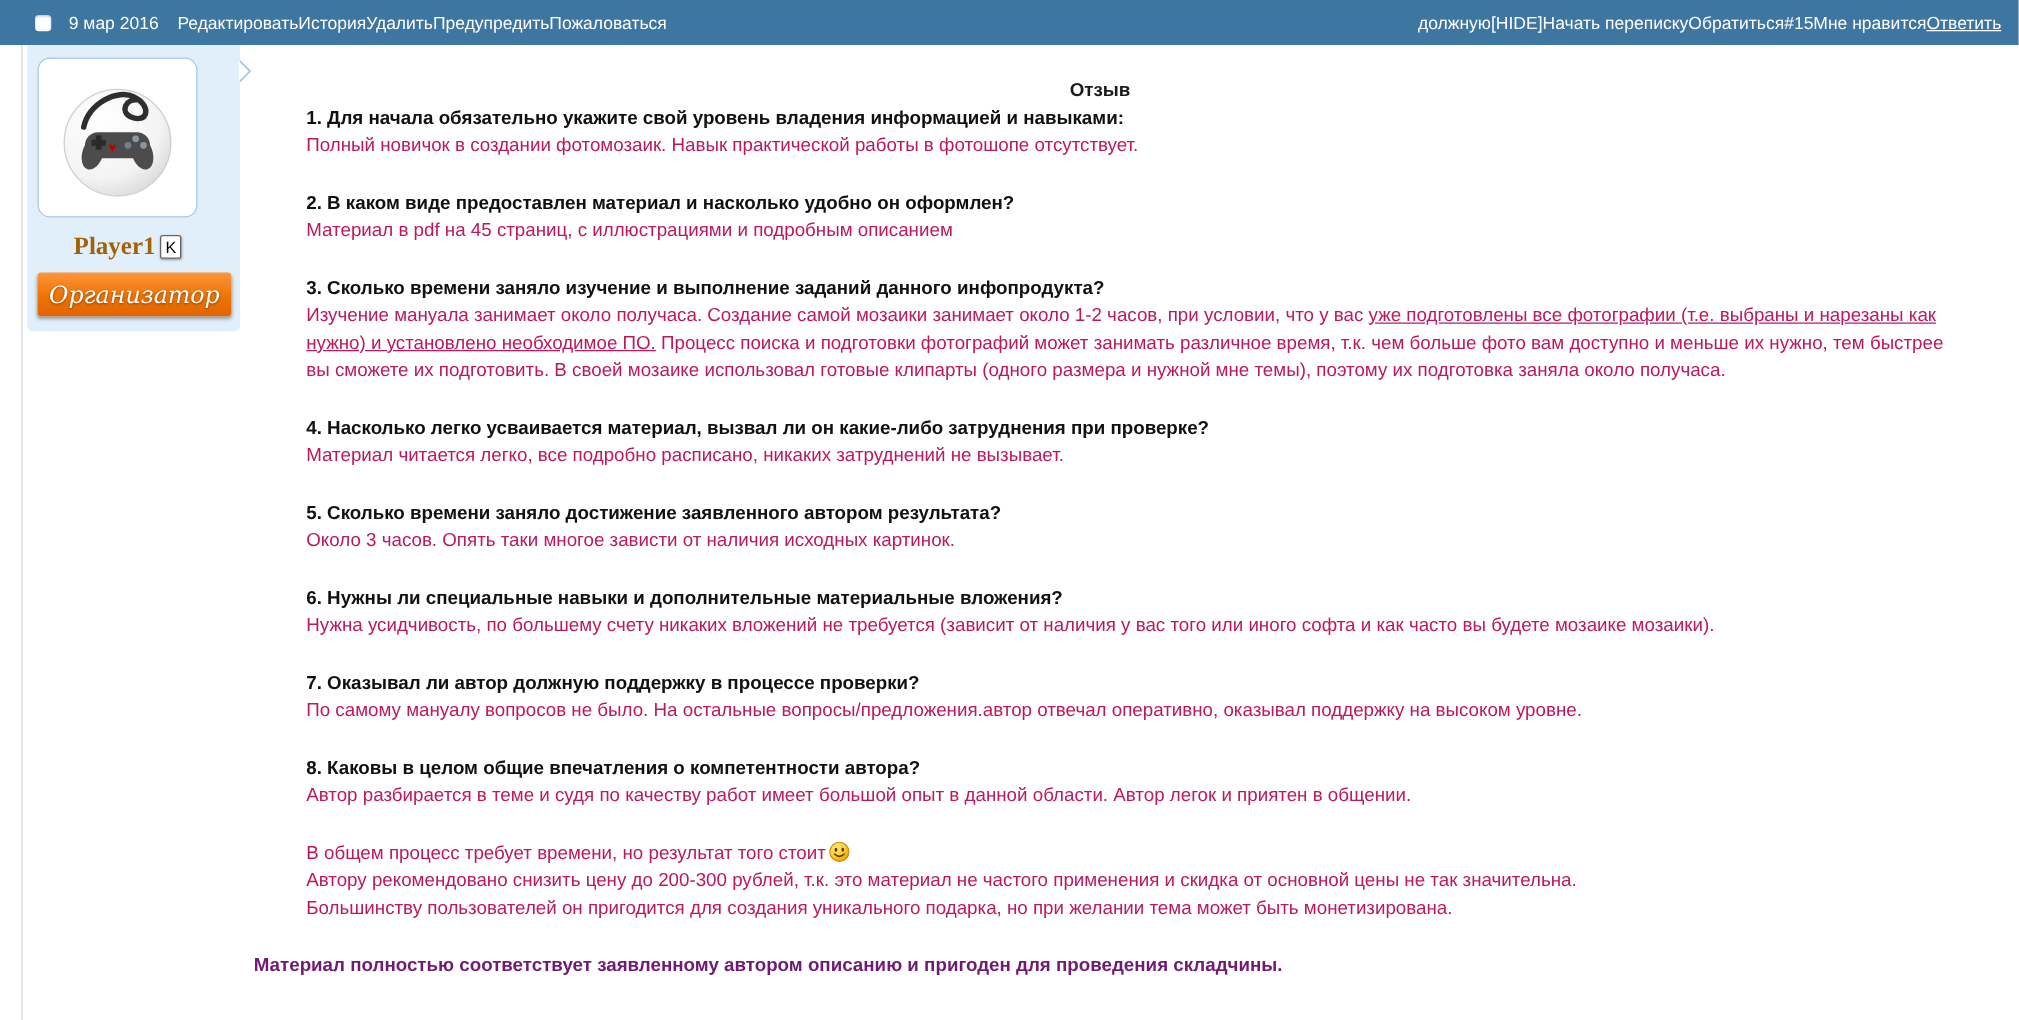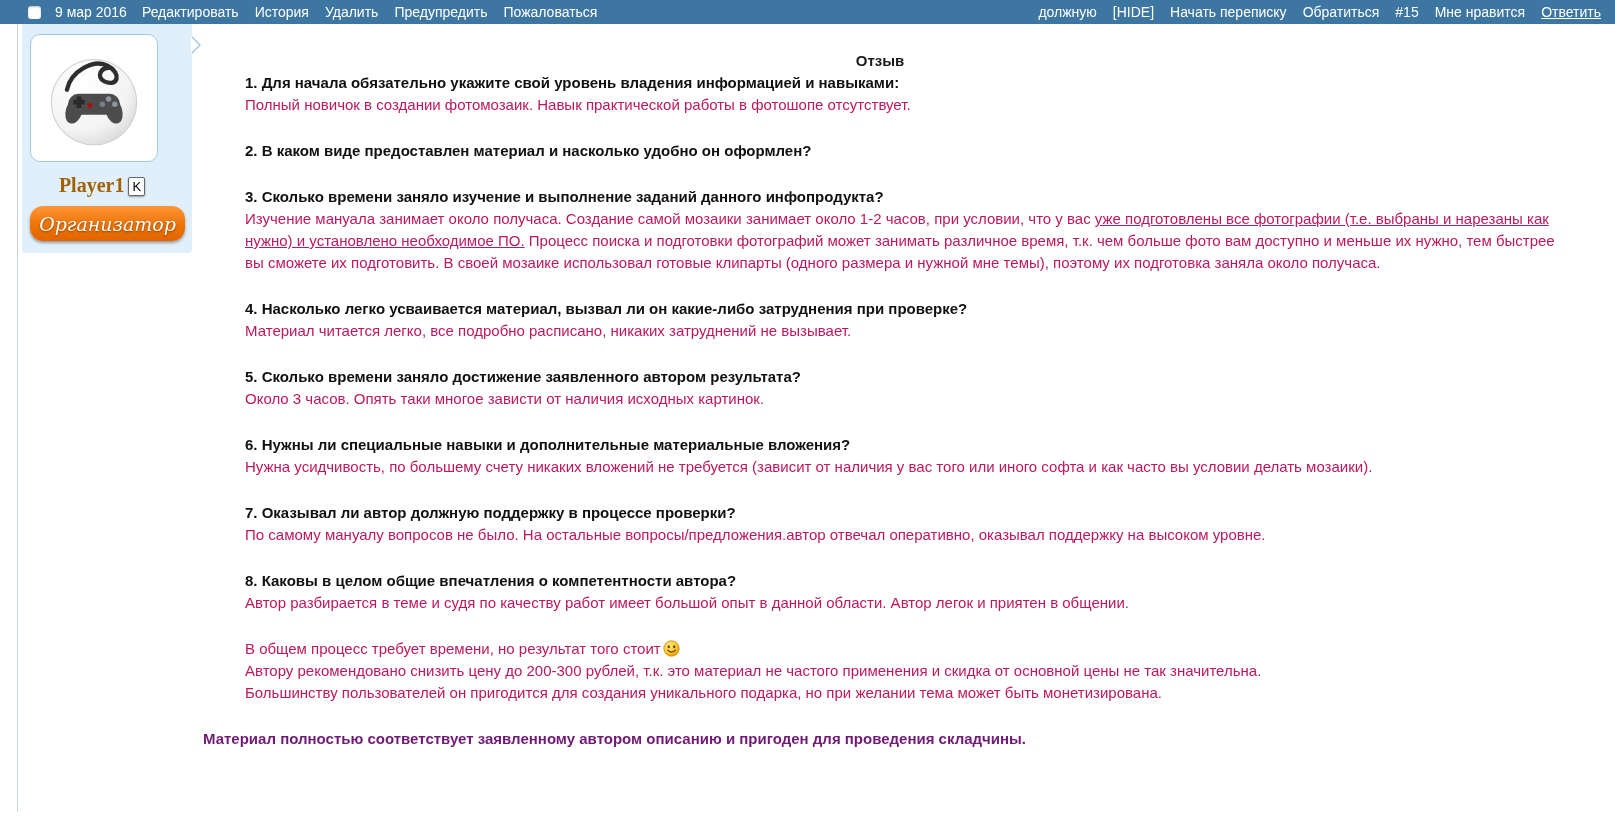--- a/index.html
+++ b/index.html
@@ -5,29 +5,29 @@
   * { box-sizing: border-box; }
   html,body { margin:0; padding:0; background:#fff; }
   body {
     width:1615px; height:816px; overflow:hidden;
     font-family:"Liberation Sans","DejaVu Sans",sans-serif;
     color:#1a1a1a; font-size:15px;
   }
 
   
   .topbar {
-    height:24px; background:#3e76a2; display:flex; align-items:center;
+    height:36px; background:#3e76a2; display:flex; align-items:center;
     padding:0 14px 0 10px; font-size:14px; color:#fff;
   }
   .topbar .cb {
     width:13px; height:13px; background:#fff; border-radius:3px;
     box-shadow: inset 0 1px 2px rgba(0,0,0,.25); margin:0 14px 0 18px; cursor:pointer; flex:0 0 auto;
   }
   .topbar .date { color:#fff; margin-right:15px; white-space:nowrap; }
-  .tb-left, .tb-right { display:flex; gap:16px; align-items:center; }
+  .tb-left, .tb-right { display:flex; align-items:center; }
   .tb-right { margin-left:auto; }
   .topbar a { color:#fff; text-decoration:none; cursor:pointer; white-space:nowrap; }
   .topbar a.reply { text-decoration:underline; }
 
   
   .page { margin-left:17px; border-left:1px solid #c9d6e2; min-height:788px; background:#fff; }
   .message { display:flex; align-items:flex-start; }
 
   
   .user-cell {
@@ -51,21 +51,21 @@
   .username { color:#a16207; font-weight:700; font-size:20px; cursor:pointer;font-family:Liberation Serif, serif; }
   .k-badge {
     display:inline-block; border:1px solid #666; background:#fff; color:#000;
     padding:0 3px; margin-left:4px; font-size:13px; line-height:17px;
     border-radius:2px; box-shadow:0 1px 2px rgba(0,0,0,.35); font-weight:400;
     vertical-align:1px;
   }
   .role-banner {
     position:relative; margin:9px 7px 0 8px; height:35px;
     background:linear-gradient(180deg,#ff953a 0%,#ed7405 55%,#e26400 100%);
-    border-radius:13px; box-shadow:0 2px 3px rgba(0,0,0,.35);
+    border-radius:3px; box-shadow:0 2px 3px rgba(0,0,0,.35);
     display:flex; align-items:center; justify-content:center;
     color:#fff; font-family:"DejaVu Serif",serif; font-style:italic; font-size:19px;
     text-shadow:0 1px 2px rgba(0,0,0,.45);
   }
   .role-banner::before {
     content:""; position:absolute; top:-6px; right:-2px; width:20px; height:13px;
     background:#b35100; transform:skewY(-20deg); border-radius:2px; z-index:-1;
   }
 
   
@@ -139,40 +139,41 @@
     <main class="content-cell">
       <p class="title block">Отзыв</p>
 
       <div class="block">
         <p class="q">1. Для начала обязательно укажите свой уровень владения информацией и навыками:</p>
         <p class="a">Полный новичок в создании фотомозаик. Навык практической работы в фотошопе отсутствует.</p>
       </div>
 
       <div class="block">
         <p class="q">2. В каком виде предоставлен материал и насколько удобно он оформлен?</p>
+        <p class="a">Материал в pdf на 45 страниц, с иллюстрациями и подробным описанием</p>
       </div>
 
       <div class="block">
         <p class="q">3. Сколько времени заняло изучение и выполнение заданий данного инфопродукта?</p>
         <p class="a"><span>Изучение мануала занимает около получаса. Создание самой мозаики занимает около 1-2 часов, при условии, что у вас </span><span class="u">уже подготовлены все фотографии (т.е. выбраны и нарезаны как нужно) и установлено необходимое ПО.</span><span> Процесс поиска и подготовки фотографий может занимать различное время, т.к. чем больше фото вам доступно и меньше их нужно, тем быстрее вы сможете их подготовить. В своей мозаике использовал готовые клипарты (одного размера и нужной мне темы), поэтому их подготовка заняла около получаса.</span></p>
       </div>
 
       <div class="block">
         <p class="q">4. Насколько легко усваивается материал, вызвал ли он какие-либо затруднения при проверке?</p>
         <p class="a">Материал читается легко, все подробно расписано, никаких затруднений не вызывает.</p>
       </div>
 
       <div class="block">
         <p class="q">5. Сколько времени заняло достижение заявленного автором результата?</p>
         <p class="a">Около 3 часов. Опять таки многое зависти от наличия исходных картинок.</p>
       </div>
 
       <div class="block">
         <p class="q">6. Нужны ли специальные навыки и дополнительные материальные вложения?</p>
-        <p class="a">Нужна усидчивость, по большему счету никаких вложений не требуется (зависит от наличия у вас того или иного софта и как часто вы условии делать мозаики).</p>
+        <p class="a">Нужна усидчивость, по большему счету никаких вложений не требуется (зависит от наличия у вас того или иного софта и как часто вы будете мозаике мозаики).</p>
       </div>
 
       <div class="block">
         <p class="q">7. Оказывал ли автор должную поддержку в процессе проверки?</p>
         <p class="a">По самому мануалу вопросов не было. На остальные вопросы/предложения.автор отвечал оперативно, оказывал поддержку на высоком уровне.</p>
       </div>
 
       <div class="block">
         <p class="q">8. Каковы в целом общие впечатления о компетентности автора?</p>
         <p class="a">Автор разбирается в теме и судя по качеству работ имеет большой опыт в данной области. Автор легок и приятен в общении.</p>

